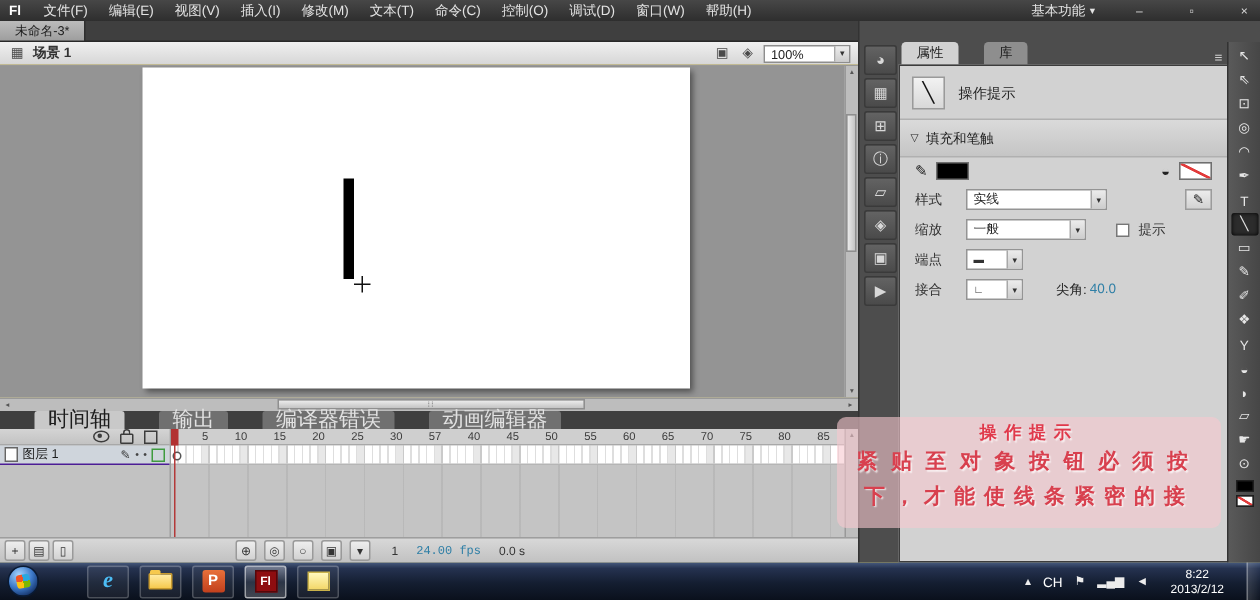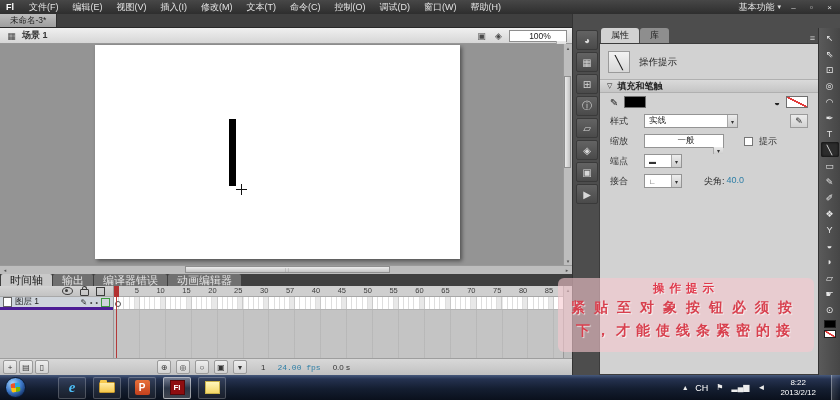--- a/index.html
+++ b/index.html
@@ -4,35 +4,35 @@
 <style>
   html,body{margin:0;padding:0;}
   body{font-family:"Liberation Sans","DejaVu Sans",sans-serif;}
   .app{position:relative;width:840px;height:400px;background:#fde047;overflow:hidden;font-size:9px;color:#222;}
 
   
   .menubar{position:absolute;left:0;top:0;width:840px;height:14px;background:linear-gradient(#474747,#2e2e2e);display:flex;align-items:center;color:#e3e3e3;z-index:20;}
   .logo{font-weight:bold;padding:0 8px 0 6px;font-size:9px;color:#fff;}
   .menu-items{display:flex;height:100%;align-items:center;}
   .menu-item{padding:0 7px;font-size:9px;cursor:default;white-space:nowrap;}
-  .menubar-right{margin-left:auto;display:flex;align-items:center;gap:7px;padding-right:5px;}
+  .menubar-right{margin-left:auto;display:flex;align-items:center;gap:24px;padding-right:5px;}
   .workspace{display:flex;gap:3px;font-size:9px;align-items:center;}
   .workspace .caret{font-size:7px;}
   .winbtn{font-size:8px;color:#ddd;width:11px;text-align:center;}
 
   
   .doctab-bar{position:absolute;left:0;top:14px;width:572px;height:14px;background:#3f3f3f;border-bottom:1px solid #282828;box-sizing:border-box;}
   .doctab{position:absolute;left:0;top:0;height:13px;padding:0 10px;background:linear-gradient(#bcbcbc,#9e9e9e);color:#1d1d1d;font-size:8.5px;display:flex;align-items:center;border-right:1px solid #2f2f2f;}
 
   
   .scenebar{position:absolute;left:0;top:28px;width:572px;height:16px;background:linear-gradient(#f0f0f0,#d6d6d6);border-bottom:1px solid #979797;display:flex;align-items:center;gap:4px;padding:0 5px;box-sizing:border-box;}
   .mini-ico{width:13px;height:12px;display:flex;align-items:center;justify-content:center;color:#4a4a4a;font-size:9px;}
   .scene-label{font-weight:bold;color:#333;}
   .scenebar-right{margin-left:auto;display:flex;align-items:center;gap:4px;}
-  .zoom-select{width:58px;height:12px;background:#fff;border:1px solid #8e8e8e;display:flex;align-items:center;font-size:8.5px;padding-left:4px;box-sizing:border-box;flex-direction:column;}
+  .zoom-select{width:58px;height:12px;background:#fff;border:1px solid #8e8e8e;display:flex;align-items:center;font-size:8.5px;padding-left:4px;box-sizing:border-box;}
   .dd-arrow{margin-left:auto;width:10px;height:100%;background:linear-gradient(#ececec,#cdcdcd);border-left:1px solid #a8a8a8;display:flex;align-items:center;justify-content:center;font-size:6px;color:#333;box-sizing:border-box;}
 
   
   .canvas{position:absolute;left:0;top:44px;width:572px;height:221px;background:#949494;overflow:hidden;}
   .stage{position:absolute;left:95px;top:1px;width:365px;height:214px;background:#fff;box-shadow:2px 2px 4px rgba(0,0,0,.45);}
   .drawn-line{position:absolute;left:134px;top:74px;width:7px;height:67px;background:#000;}
   .crosshair-h{position:absolute;left:141px;top:144px;width:11px;height:1px;background:#111;}
   .crosshair-v{position:absolute;left:146px;top:139px;width:1px;height:11px;background:#111;}
   .vsb{position:absolute;right:0;top:0;width:9px;height:221px;background:#bdbdbd;border-left:1px solid #999;box-sizing:border-box;}
   .sb-arrow{display:block;width:8px;height:8px;text-align:center;font-size:5px;line-height:8px;color:#555;}
@@ -40,33 +40,33 @@
   .vsb .sb-arrow.down{position:absolute;bottom:0;}
 
   .hsb{position:absolute;left:0;top:265px;width:572px;height:9px;background:#bdbdbd;border-top:1px solid #999;box-sizing:border-box;}
   .hsb .sb-arrow{position:absolute;top:0;height:8px;}
   .hsb .sb-arrow.left{left:1px;}
   .hsb .sb-arrow.right{right:1px;}
   .hsb-thumb{position:absolute;left:185px;top:0;width:205px;height:7px;background:linear-gradient(#ececec,#c4c4c4);border:1px solid #8f8f8f;box-sizing:border-box;text-align:center;line-height:6px;font-size:5px;color:#777;letter-spacing:1px;}
 
   
   .bottom-tabs{position:absolute;left:0;top:274px;width:572px;height:12px;background:#3f3f3f;display:flex;align-items:flex-end;gap:1px;padding-left:1px;box-sizing:border-box;}
-  .btab{height:12px;padding:0 9px;font-size:11px;display:flex;align-items:center;background:#707070;color:#e2e2e2;border-radius:2px 2px 0 0;white-space:nowrap;}
+  .btab{height:12px;padding:0 9px;font-size:14px;display:flex;align-items:center;background:#707070;color:#e2e2e2;border-radius:2px 2px 0 0;white-space:nowrap;margin-left:22px;}
   .btab.active{background:#c9c9c9;color:#1c1c1c;}
 
   
   .timeline{position:absolute;left:0;top:286px;width:572px;height:89px;background:#c9c9c9;}
   .tl-left{position:absolute;left:0;top:0;width:114px;height:72px;border-right:1px solid #9d9d9d;background:#c2c2c2;box-sizing:border-box;}
   .tl-left-head{height:11px;background:linear-gradient(#d4d4d4,#c3c3c3);border-bottom:1px solid #a8a8a8;display:flex;justify-content:flex-end;gap:7px;padding-right:8px;align-items:center;box-sizing:border-box;}
   .ico-eye{width:9px;height:6px;border:1px solid #3c3c3c;border-radius:50%;position:relative;}
   .ico-eye::after{content:"";position:absolute;left:2px;top:1px;width:3px;height:3px;border-radius:50%;background:#3c3c3c;}
   .ico-lock{width:7px;height:5px;border:1px solid #3c3c3c;border-radius:1px;position:relative;margin-top:3px;}
   .ico-lock::before{content:"";position:absolute;left:1px;top:-4px;width:3px;height:3px;border:1px solid #3c3c3c;border-bottom:none;border-radius:3px 3px 0 0;}
   .ico-outline{width:7px;height:7px;border:1px solid #3c3c3c;}
-  .layer-row{height:13px;background:#cfd5dc;display:flex;align-items:center;gap:3px;padding:0 3px;border-bottom:3px solid #4c1d95;box-sizing:border-box;}
+  .layer-row{height:13px;background:#cfd5dc;display:flex;align-items:center;gap:3px;padding:0 3px;border-bottom:1px solid #4c1d95;box-sizing:border-box;}
   .layer-doc-ico{width:7px;height:8px;background:#fdfdfd;border:1px solid #666;}
   .layer-name{flex:1;font-size:8.5px;color:#1e1e1e;}
   .layer-pencil{font-size:8px;color:#333;}
   .layer-dot{font-size:7px;color:#444;}
   .layer-color{width:7px;height:7px;border:1px solid #3f9b3f;background:transparent;}
 
   .tl-grid{position:absolute;left:114px;top:0;right:9px;height:72px;overflow:hidden;}
   .tl-head{height:11px;border-bottom:1px solid #a8a8a8;background:#cfcfcf;display:flex;box-sizing:border-box;}
   .fnum{width:25.9px;flex:none;text-align:right;font-size:7.5px;color:#3d3d3d;padding-right:1px;box-sizing:border-box;line-height:10px;}
   .frame-row{height:13px;position:relative;border-bottom:1px solid #b5b5b5;box-sizing:border-box;background-color:#fff;
@@ -82,45 +82,45 @@
   .tlc-ico{width:12px;height:12px;display:flex;align-items:center;justify-content:center;border:1px solid #9a9a9a;background:linear-gradient(#eee,#d2d2d2);font-size:8px;color:#333;border-radius:2px;margin-right:2px;flex:none;}
   .tlc-mid{margin-left:106px;display:flex;gap:3px;}
   .tlc-val{margin-left:12px;color:#333;white-space:nowrap;}
   .tlc-val.fps{color:#2f7fa6;font-family:Liberation Mono, monospace;}
 
   
   .dock{position:absolute;left:572px;top:14px;width:268px;height:361px;background:#4d4d4d;border-left:1px solid #333;box-sizing:border-box;}
   .panel-strip{position:absolute;left:2px;top:16px;width:24px;display:flex;flex-direction:column;gap:2px;align-items:center;}
   .pstrip-btn{width:22px;height:20px;background:linear-gradient(#636363,#4a4a4a);border:1px solid #3a3a3a;border-radius:2px;color:#d8d8d8;display:flex;align-items:center;justify-content:center;font-size:10px;box-sizing:border-box;}
   .props-tabs{position:absolute;left:26px;top:14px;width:220px;height:15px;display:flex;align-items:flex-end;gap:1px;padding-left:2px;box-sizing:border-box;}
-  .ptab-list{display:flex;gap:1px;height:15px;align-items:flex-end;}
+  .ptab-list{display:flex;gap:17px;height:15px;align-items:flex-end;}
   .ptab{height:15px;padding:0 10px;display:flex;align-items:center;font-size:9px;background:#8e8e8e;color:#222;border-radius:3px 3px 0 0;}
   .ptab.active{background:#d2d2d2;}
   .panel-menu{margin-left:auto;color:#cfcfcf;font-size:9px;padding-right:4px;}
   .props-body{position:absolute;left:26px;top:29px;width:220px;bottom:0;background:#d2d2d2;border:1px solid #3c3c3c;box-sizing:border-box;}
   .tool-row{display:flex;align-items:center;gap:9px;padding:7px 8px 6px 8px;}
   .tool-icon{width:22px;height:22px;background:linear-gradient(#f2f2f2,#d8d8d8);border:1px solid #9a9a9a;display:flex;align-items:center;justify-content:center;font-size:13px;color:#111;box-sizing:border-box;}
   .tool-name{font-size:9.5px;color:#1f1f1f;}
-  .sec-head{height:14px;background:linear-gradient(#dadada,#c5c5c5);border-top:1px solid #b0b0b0;border-bottom:1px solid #b0b0b0;display:flex;align-items:center;gap:5px;padding:0 7px;font-weight:bold;color:#222;box-sizing:border-box;}
+  .sec-head{height:14px;background:linear-gradient(#dadada,#c5c5c5);border-top:1px solid #b0b0b0;border-bottom:1px solid #b0b0b0;display:flex;align-items:center;gap:5px;padding:12px 7px;font-weight:normal;color:#222;box-sizing:border-box;}
   .tri{font-size:7px;}
   .prow{display:flex;align-items:center;padding:3px 10px;gap:6px;font-size:9px;}
   .plabel{width:28px;color:#333;flex:none;}
   .sw-ico{font-size:10px;color:#222;}
   .sw-ico.bucket{margin-left:auto;}
   .swatch{width:22px;height:12px;border:1px solid #6f6f6f;box-sizing:border-box;}
   .swatch.stroke{background:#000;}
   .swatch.fill{background:linear-gradient(to top right,#fff 44%,#e23b3b 46%,#e23b3b 54%,#fff 56%);}
   .slider{position:relative;width:74px;height:12px;flex:none;}
   .slider .track{position:absolute;left:0;right:0;top:6px;height:2px;background:#8f8f8f;}
   .slider .thumb{position:absolute;left:2px;top:2px;width:8px;height:8px;border-radius:50%;background:linear-gradient(#fdfdfd,#bdbdbd);border:1px solid #777;box-sizing:border-box;}
   .field{height:13px;background:#fff;border:1px solid #949494;font-size:8.5px;display:flex;align-items:center;justify-content:flex-end;padding:0 3px;box-sizing:border-box;}
   .stroke-field{width:56px;margin-left:auto;}
   .dd{height:14px;background:#fff;border:1px solid #949494;display:flex;align-items:center;font-size:8.5px;padding-left:4px;box-sizing:border-box;}
   .style-dd{width:94px;}
-  .scale-dd{width:80px;flex-direction:column;}
+  .scale-dd{width:80px;}
   .cap-dd,.join-dd{width:38px;}
   .dd .dd-glyph{font-size:7px;color:#333;}
   .edit-btn{margin-left:auto;width:18px;height:14px;background:linear-gradient(#ececec,#d2d2d2);border:1px solid #9b9b9b;display:flex;align-items:center;justify-content:center;font-size:9px;box-sizing:border-box;}
   .checkbox{width:9px;height:9px;background:#fff;border:1px solid #777;margin-left:14px;flex:none;box-sizing:border-box;}
   .cb-label{color:#333;}
   .miter-wrap{margin-left:16px;display:flex;gap:2px;}
   .miter-value{color:#2f7fa6;}
 
   
   .toolbar{position:absolute;right:0;top:14px;width:22px;bottom:0;background:linear-gradient(90deg,#5a5a5a,#464646);border-left:1px solid #333;box-sizing:border-box;display:flex;flex-direction:column;align-items:center;padding-top:2px;}

